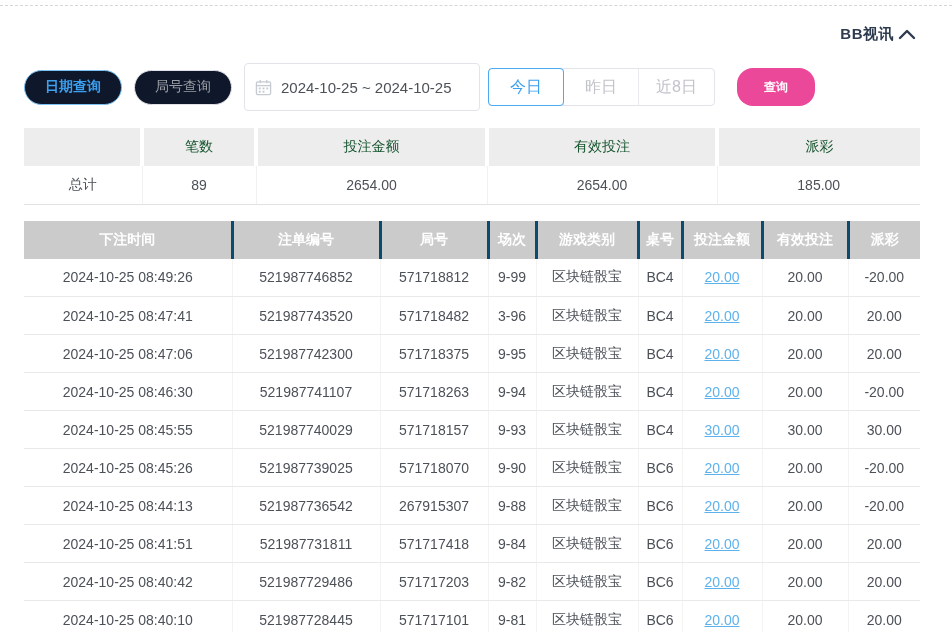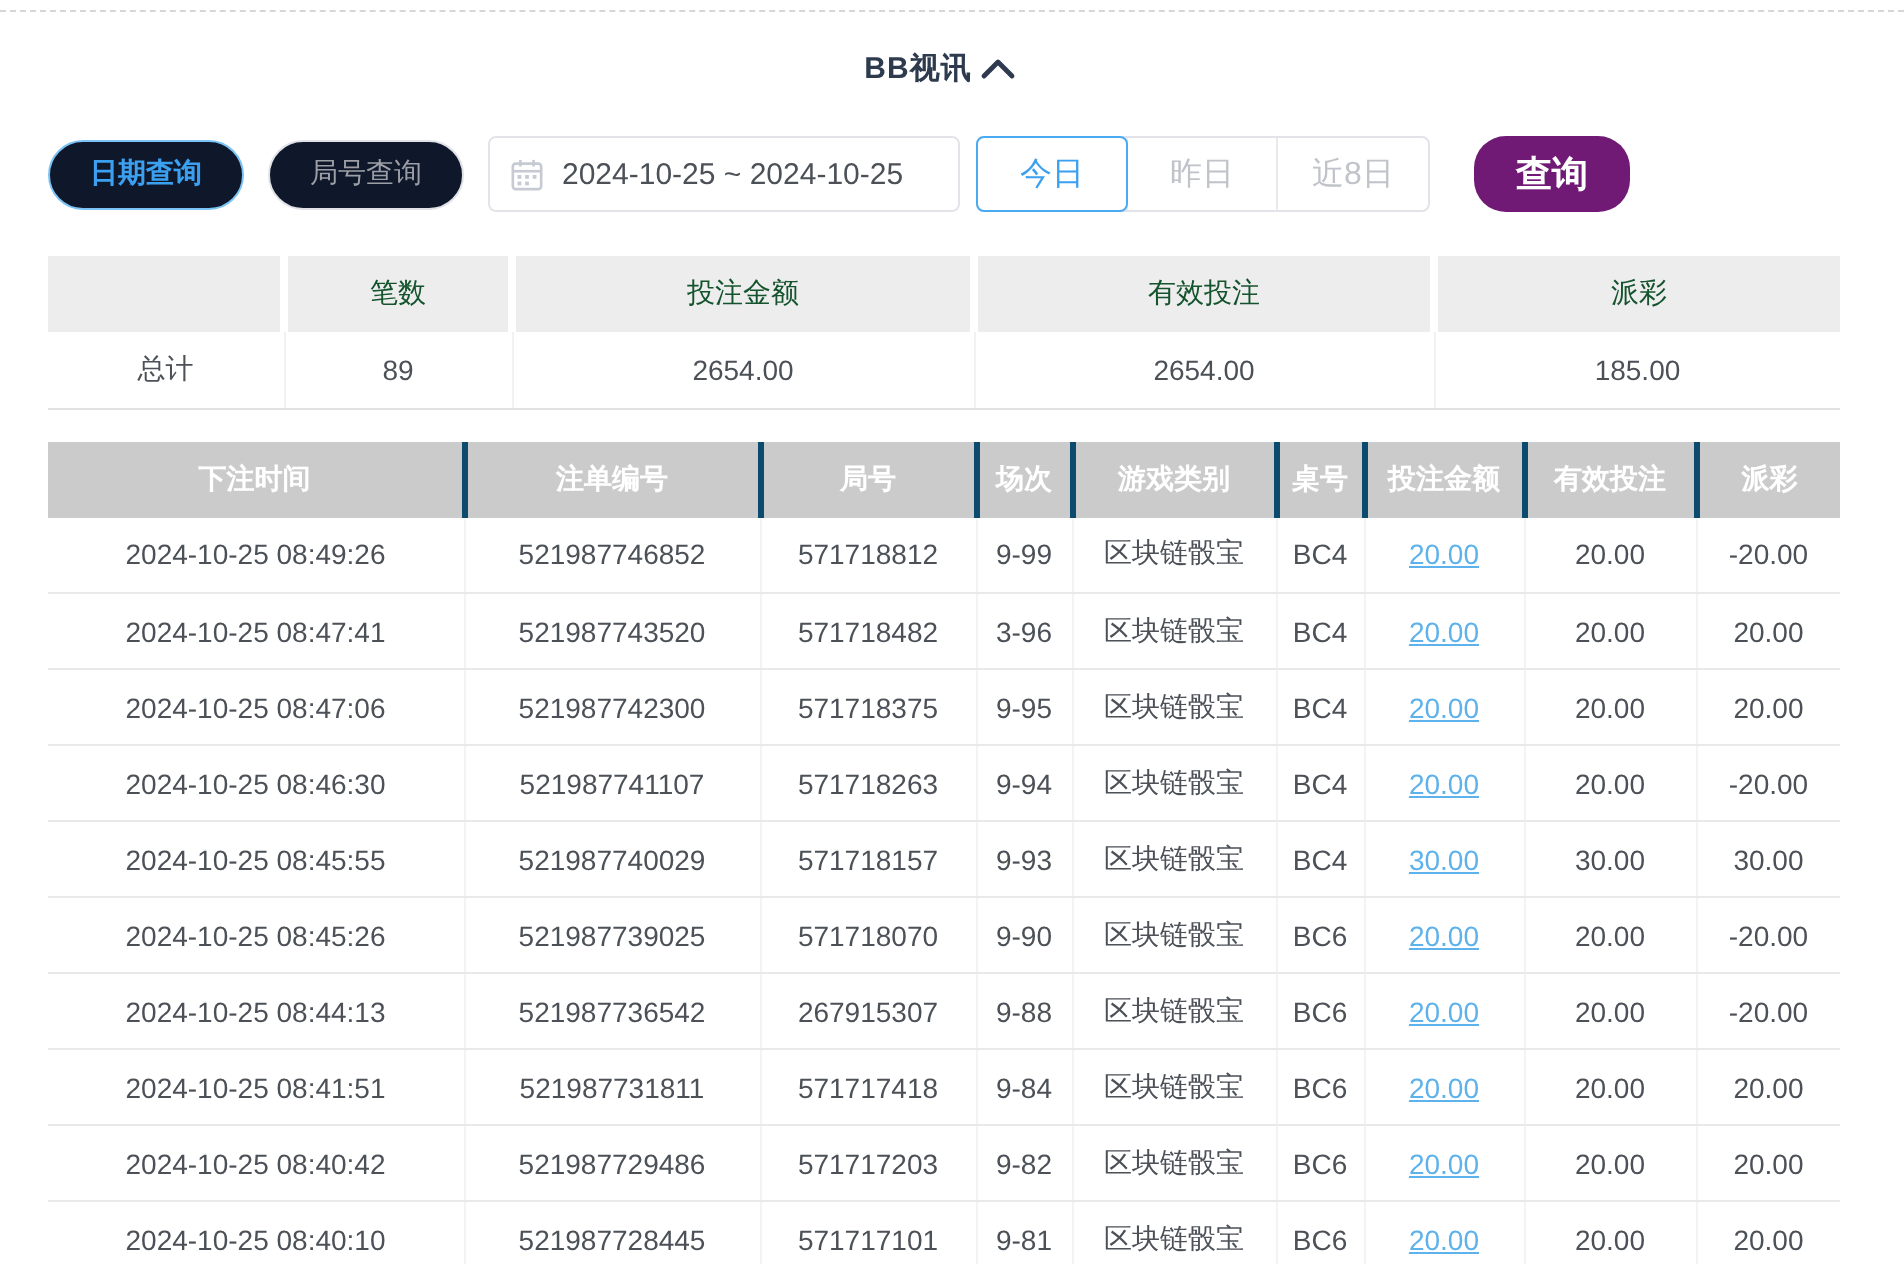--- a/index.html
+++ b/index.html
@@ -5,54 +5,54 @@
   * { box-sizing: border-box; }
   html,body { margin:0; padding:0; }
   body {
     width:952px; height:632px; overflow:hidden; background:#fff;
     font-family:"Liberation Sans","DejaVu Sans",sans-serif;
     color:#4c5158; font-size:14px;
   }
   .top-dash { border-top:1px dashed #d6d6d6; margin-top:5px; width:100%; }
   .page { padding:0 32px 0 24px; }
 
-  .section-header { display:flex; justify-content:center; align-items:center; margin-top:18px; }
+  .section-header { display:flex; justify-content:flex-end; align-items:center; margin-top:18px; }
   .title { font-size:15px; font-weight:bold; color:#2e3b4e; letter-spacing:0.5px; }
   .chevron-btn { width:26px; height:20px; display:flex; align-items:center; justify-content:center; cursor:pointer; background:none; border:none; padding:0; }
 
   .filter-bar { display:flex; align-items:center; margin-top:24px; height:38px; }
   .pill {
     height:35px; padding:0 20px; border-radius:18px; background:#0f172a;
     font-size:14px; display:flex; align-items:center; cursor:pointer; border:1px solid;
   }
   .pill-active { color:#3ba0f0; border-color:#7cc3f5; font-weight:bold; }
   .pill-inactive { color:#9c9fa5; border-color:#e0e2e7; margin-left:12px; }
 
   .date-input {
-    width:236px; height:38px; border:1px solid #e2e4e9; border-radius:4px;
+    width:236px; height:48px; border:1px solid #e2e4e9; border-radius:4px;
     display:flex; align-items:center; padding:0 10px; margin-left:12px; cursor:pointer; background:#fff;
   }
   .date-input svg { margin-right:9px; flex:none; }
   .date-text { font-size:15px; color:#4c5158; white-space:nowrap; }
 
   .segmented { display:flex; height:38px; border:1px solid #e2e4e9; border-radius:4px; margin-left:8px; background:#fff; }
   .segment {
     width:75px; display:flex; align-items:center; justify-content:center;
     font-size:16px; color:#c0c3c9; cursor:pointer; position:relative;
     border-right:1px solid #e8eaee;
   }
   .segment:last-child { border-right:none; }
   .segment-active { color:#3ba0f0; }
   .segment-active::after {
     content:''; position:absolute; top:-1px; left:-1px; right:-1px; bottom:-1px;
     border:1px solid #4aabf2; border-radius:4px; pointer-events:none;
   }
   .search-btn {
-    width:78px; height:38px; background:#701a75; color:#fff; border:none;
-    border-radius:16px; font-size:18px; font-weight:bold; margin-left:22px; cursor:pointer;
+    width:78px; height:38px; background:#ec4899; color:#fff; border:none;
+    border-radius:16px; font-size:12px; font-weight:bold; margin-left:22px; cursor:pointer;
     font-family:inherit;
   }
 
   table { width:896px; border-collapse:collapse; table-layout:fixed; font-size:14px; }
   .summary-table { margin-top:22px; }
   .summary-table th {
     background:#ededed; color:#14532d; font-weight:normal; height:38px;
     text-align:center; border-right:4px solid #fff; padding:0;
   }
   .summary-table th:last-child { border-right:none; }

